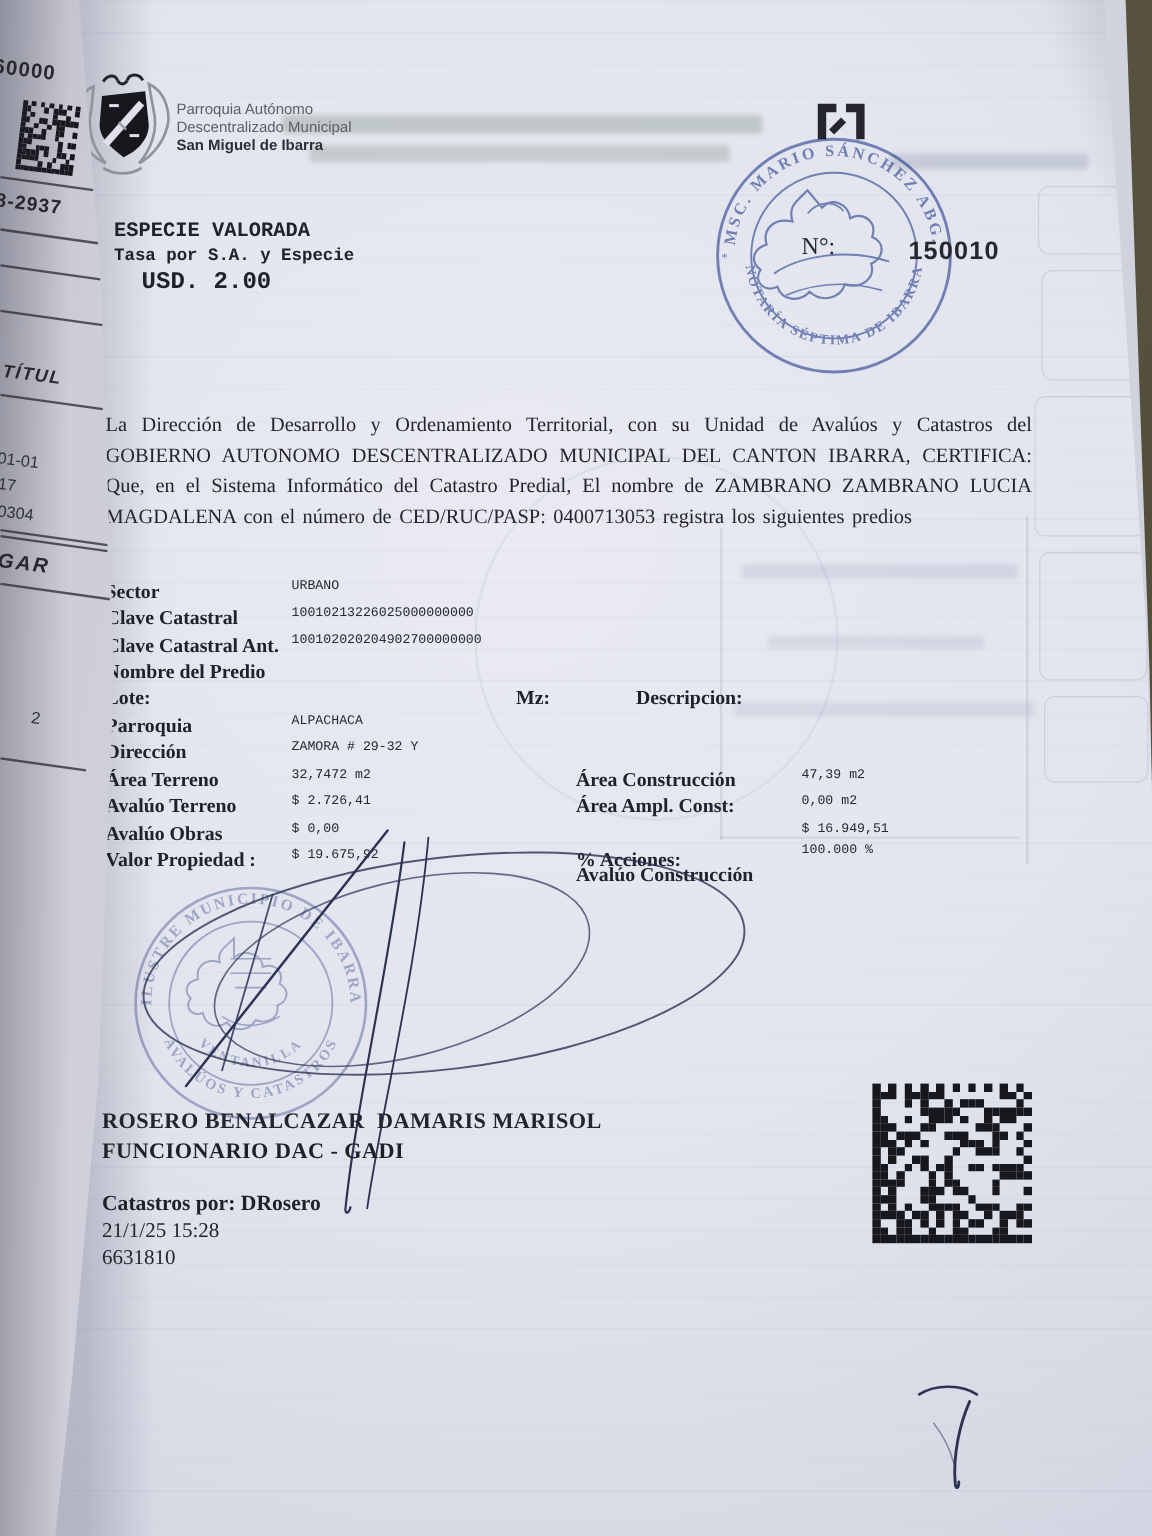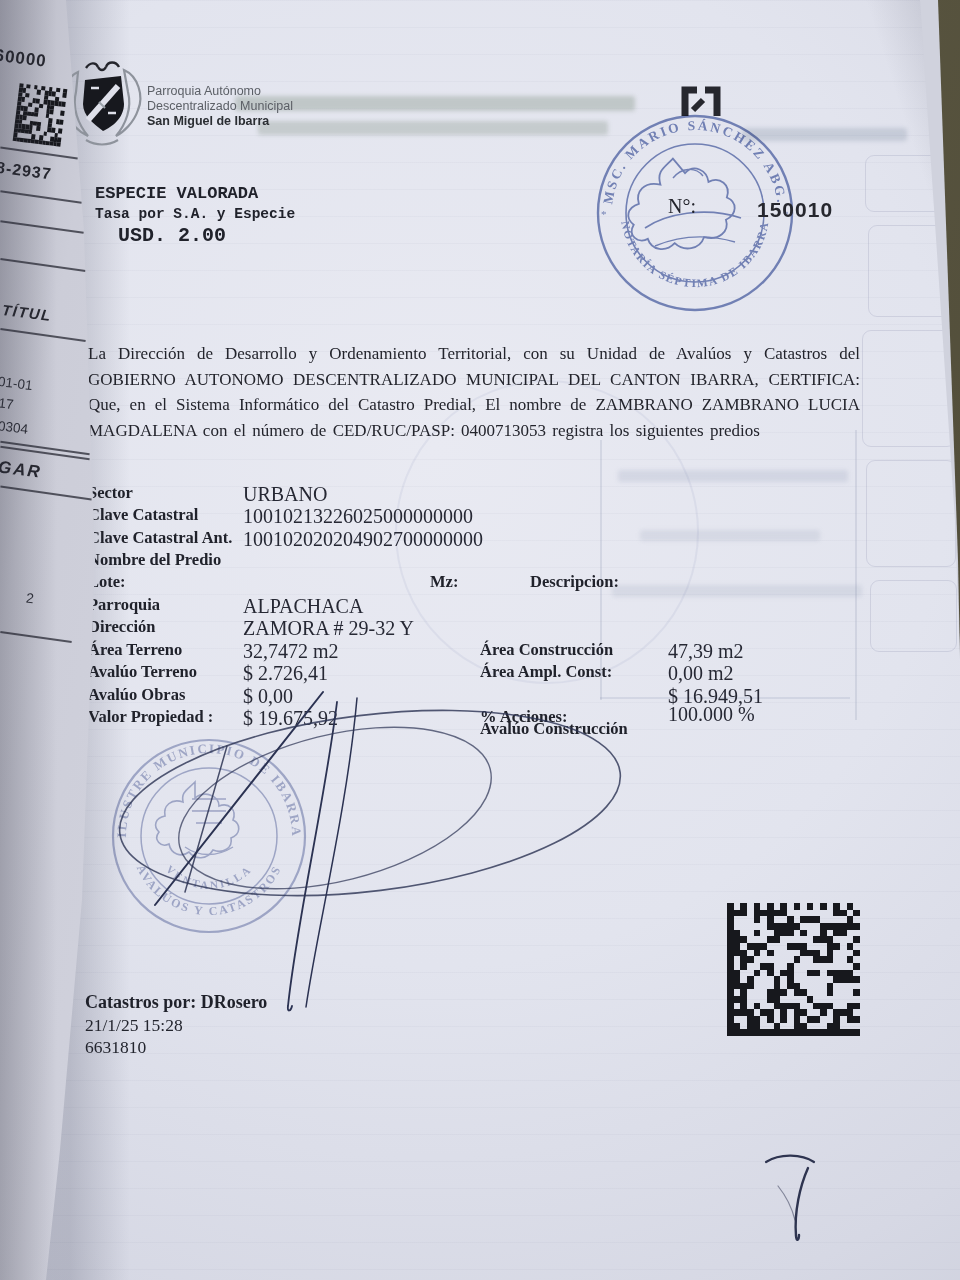--- a/index.html
+++ b/index.html
@@ -45,21 +45,21 @@
   .org-line3{font-weight:bold;color:#2b2e33;}
   .alc-top{font-size:15px;letter-spacing:3px;color:#34373d;}
   .alc-bottom{font-size:26px;font-weight:bold;letter-spacing:1px;color:#26292e;margin-top:-2px;}
   
   .esp1{font-size:17px;} .esp2{font-size:14.5px;} .esp3{font-size:20px;}
   
   .doc-title{width:772px;text-align:center;font-size:20px;font-weight:bold;letter-spacing:.4px;color:#1d1f28;}
   .doc-body{width:772px;font-size:17px;line-height:25.5px;text-align:justify;word-spacing:2px;color:#23242c;}
   
   .fl{font-size:16.5px;font-weight:bold;color:#20222b;white-space:nowrap;}
-  .fv{font-size:20px;color:#262834;white-space:nowrap;}
+  .fv{font-size:11px;color:#262834;white-space:nowrap;font-family:Liberation Mono, monospace;}
   
   .bleed-bar{position:absolute;border-radius:3px;filter:blur(2px);}
   .ghost-box{position:absolute;border:1.5px solid rgba(150,155,182,.28);border-radius:9px;}
   .ghost-vline{position:absolute;width:1.5px;background:rgba(140,150,178,.22);}
   .ghost-hline{position:absolute;height:1.5px;background:rgba(140,150,178,.20);}
   .ghost-circle{position:absolute;border:2px solid rgba(120,132,175,.10);border-radius:50%;}
   
   .sig-name{font-size:18.5px;font-weight:600;letter-spacing:.4px;color:#23252e;}
   .sig-role{font-size:18.5px;font-weight:bold;letter-spacing:.4px;color:#1f212a;}
   .sig-proc{font-size:18px;font-weight:bold;color:#1f212a;}
@@ -411,20 +411,22 @@
     <g fill="none" stroke="#2b3252" stroke-linecap="round">
       <ellipse cx="285" cy="123" rx="252" ry="88" transform="rotate(-7 285 123)" stroke-width="1.6" opacity=".8"></ellipse>
       <ellipse cx="250" cy="128" rx="160" ry="73" transform="rotate(-14 250 128)" stroke-width="1.4" opacity=".7"></ellipse>
       <path d="M238,12 L70,225" stroke-width="2"></path>
       <path d="M252,22 C240,120 212,240 203,326 C202,333 206,331 207,326" stroke-width="1.8"></path>
       <path d="M272,18 C262,130 232,250 221,327" stroke-width="1.5"></path>
       <path d="M142,66 L100,212" stroke-width="1.5" opacity=".85"></path>
     </g>
   </svg>
 
+  <div class="abs serif sig-name keep-ws" style="left:85px;top:925px;">ROSERO BENALCAZAR  DAMARIS MARISOL</div>
+  <div class="abs serif sig-role" style="left:85px;top:950px;">FUNCIONARIO DAC - GADI</div>
   <div class="abs serif sig-proc" style="left:85px;top:992px;">Catastros por: DRosero</div>
   <div class="abs serif sig-small" style="left:85px;top:1015px;">21/1/25 15:28</div>
   <div class="abs serif sig-small" style="left:85px;top:1037px;">6631810</div>
 
   <div class="dm abs" style="left:727px;top:903px;width:133px;height:133px;grid-template-columns:repeat(20,1fr);grid-template-rows:repeat(20,1fr);">
       <i class="f"></i>
       <i class=""></i>
       <i class="f"></i>
       <i class=""></i>
       <i class="f"></i>

